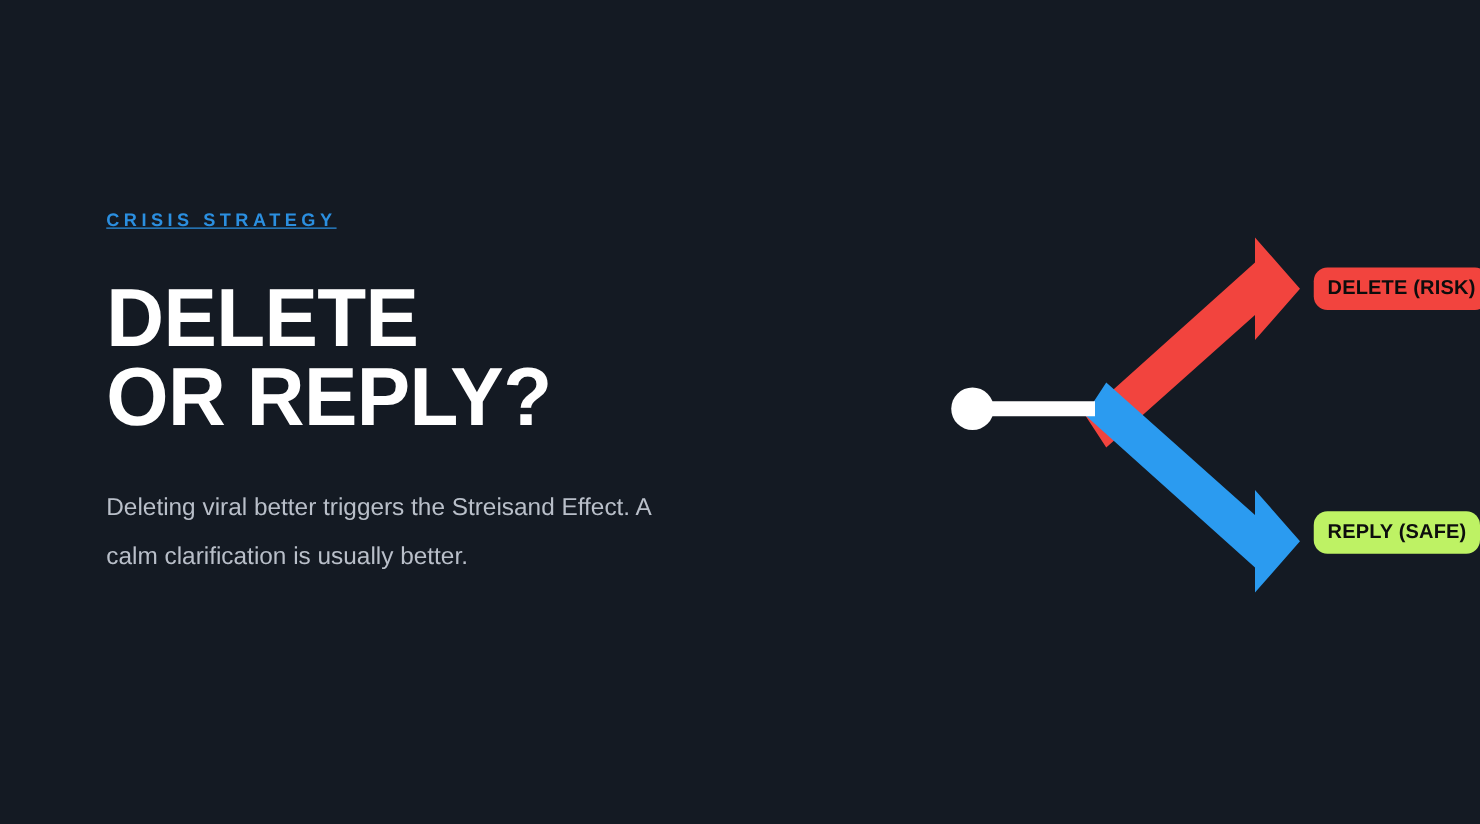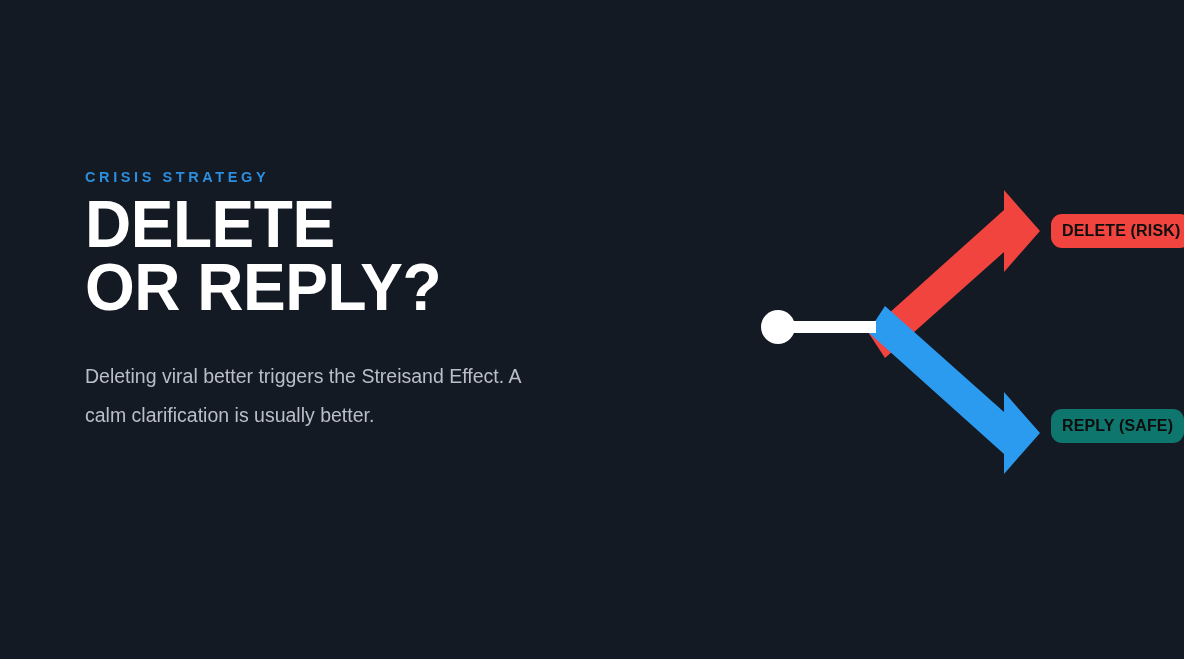--- a/index.html
+++ b/index.html
@@ -27,22 +27,23 @@
     top: 170px;
     width: 560px;
   }
   .eyebrow {
     font-size: 14.5px;
     font-weight: bold;
     letter-spacing: 3.6px;
     color: #2b8fe0;
     text-transform: uppercase;
     line-height: 1;
-    margin: 0 0 8px 0;
+    margin: 0 0 38px 0;
     white-space: nowrap;
+    text-decoration: underline;
   }
   .headline {
     font-size: 66px;
     font-weight: bold;
     color: #ffffff;
     line-height: 0.96;
     letter-spacing: -0.5px;
     margin: 0;
     font-stretch: condensed;
     transform: scaleX(0.97);
@@ -87,21 +88,21 @@
     border-radius: 11px;
   }
   .label-risk {
     left: 311px;
     top: 34px;
     background: #f2443e;
   }
   .label-safe {
     left: 311px;
     top: 229px;
-    background: #0f766e;
+    background: #bef264;
   }
 </style>
 </head>
 <body>
 
 <div id="slide">
 
   <div class="text-col">
 
     <div class="eyebrow">CRISIS STRATEGY</div>

